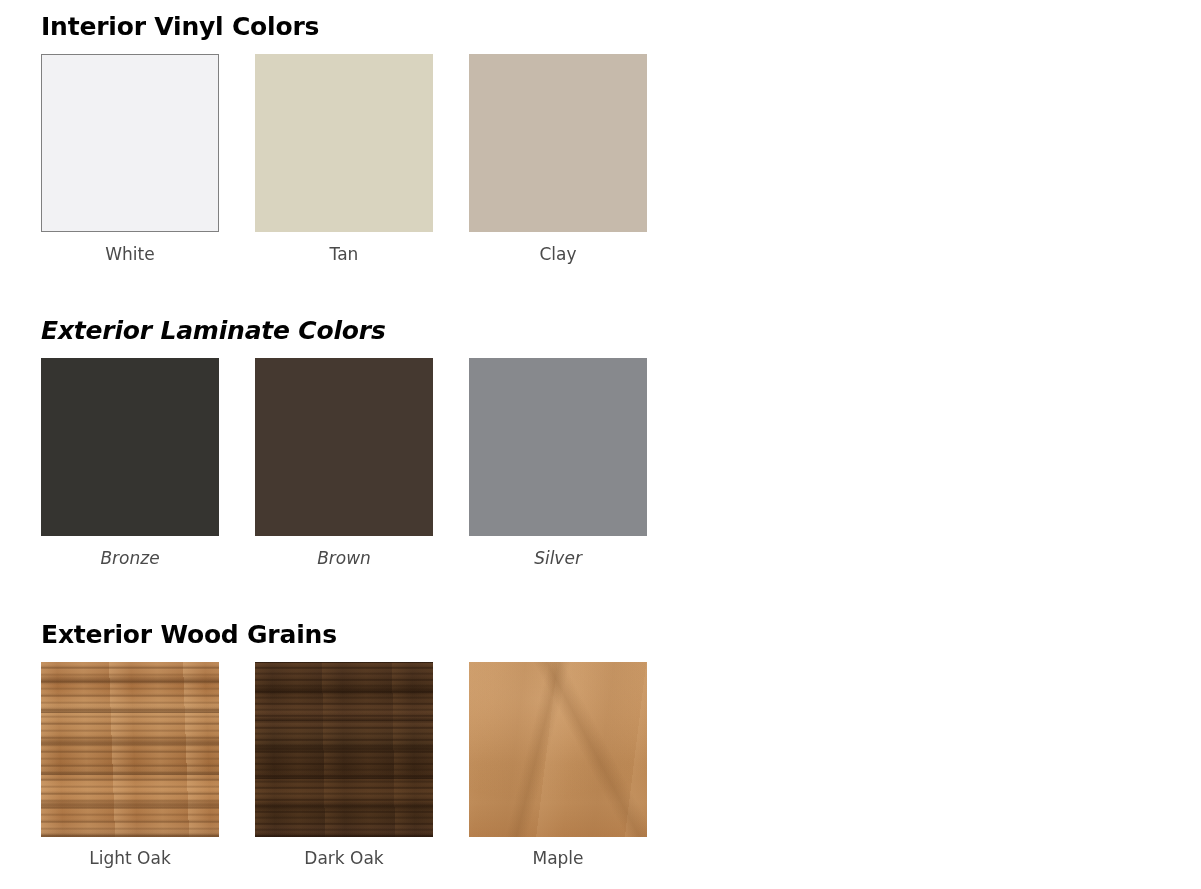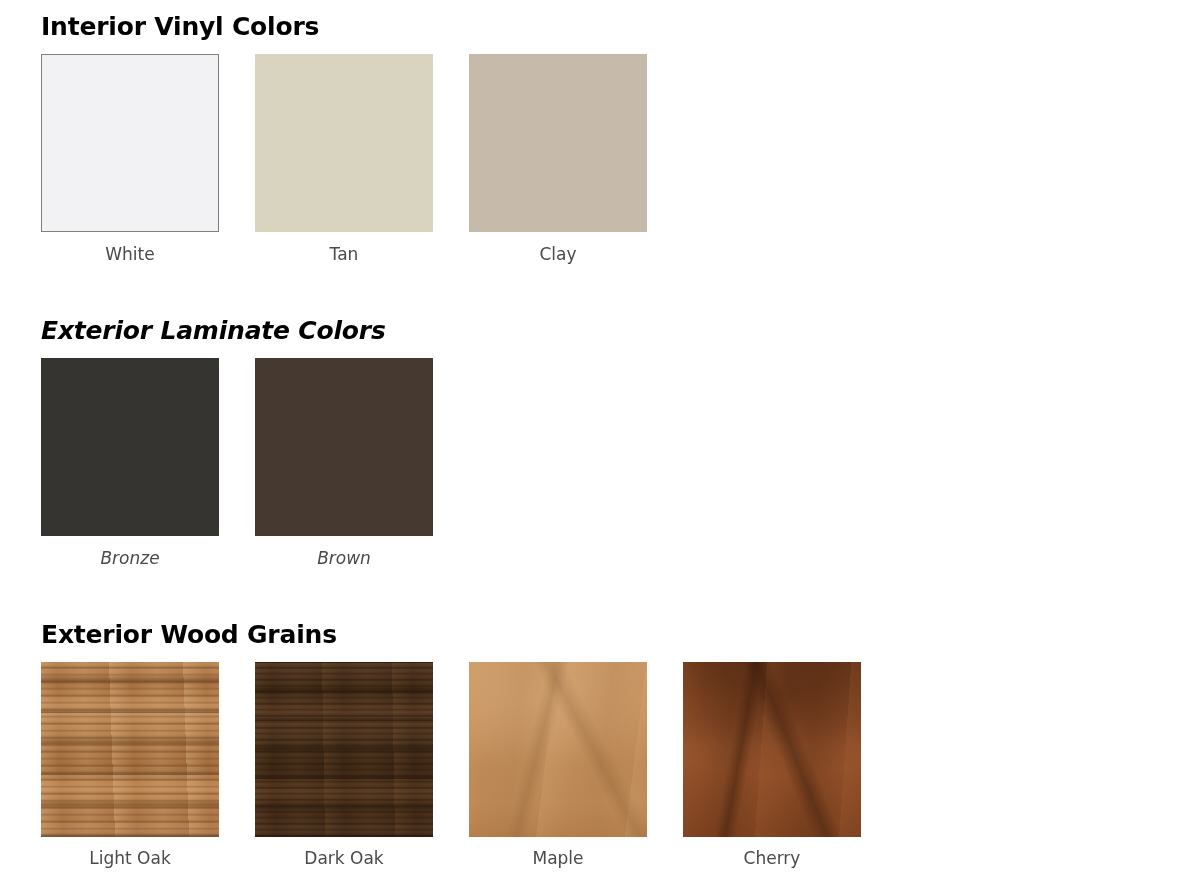--- a/index.html
+++ b/index.html
@@ -291,20 +291,24 @@
       </div>
 
       <div class="swatch-cell">
         <span class="swatch-chip" style="background-color: rgb(69, 57, 48);"></span>
         <span class="swatch-label">Brown</span>
       </div>
 
 
 
 
+      <div class="swatch-cell">
+        <span class="swatch-chip" style="background-color: rgb(135, 137, 141);"></span>
+        <span class="swatch-label">Silver</span>
+      </div>
 
     </div>
   </section>
 
   <section class="section" id="section-wood">
     <h2 class="section-title">Exterior Wood Grains</h2>
     <div class="swatch-row">
 
 
       <div class="swatch-cell">
@@ -315,21 +319,17 @@
       <div class="swatch-cell">
         <span class="swatch-chip grain-darkoak"></span>
         <span class="swatch-label">Dark Oak</span>
       </div>
 
       <div class="swatch-cell">
         <span class="swatch-chip grain-maple"></span>
         <span class="swatch-label">Maple</span>
       </div>
 
-      <div class="swatch-cell">
-        <span class="swatch-chip grain-cherry"></span>
-        <span class="swatch-label">Cherry</span>
-      </div>
 
     </div>
   </section>
 
 </div>
 
 </body></html>

